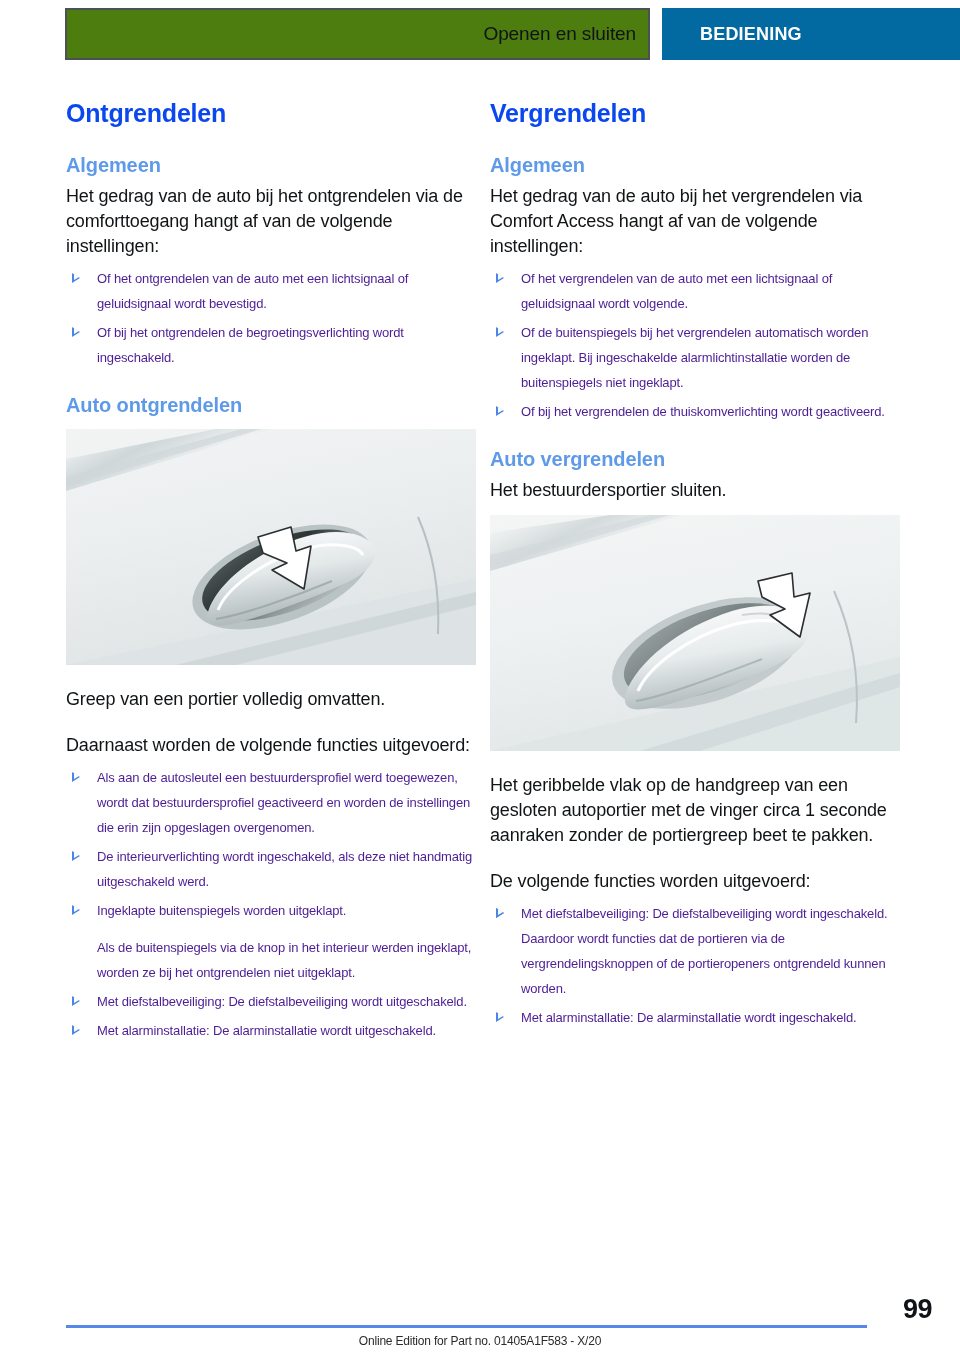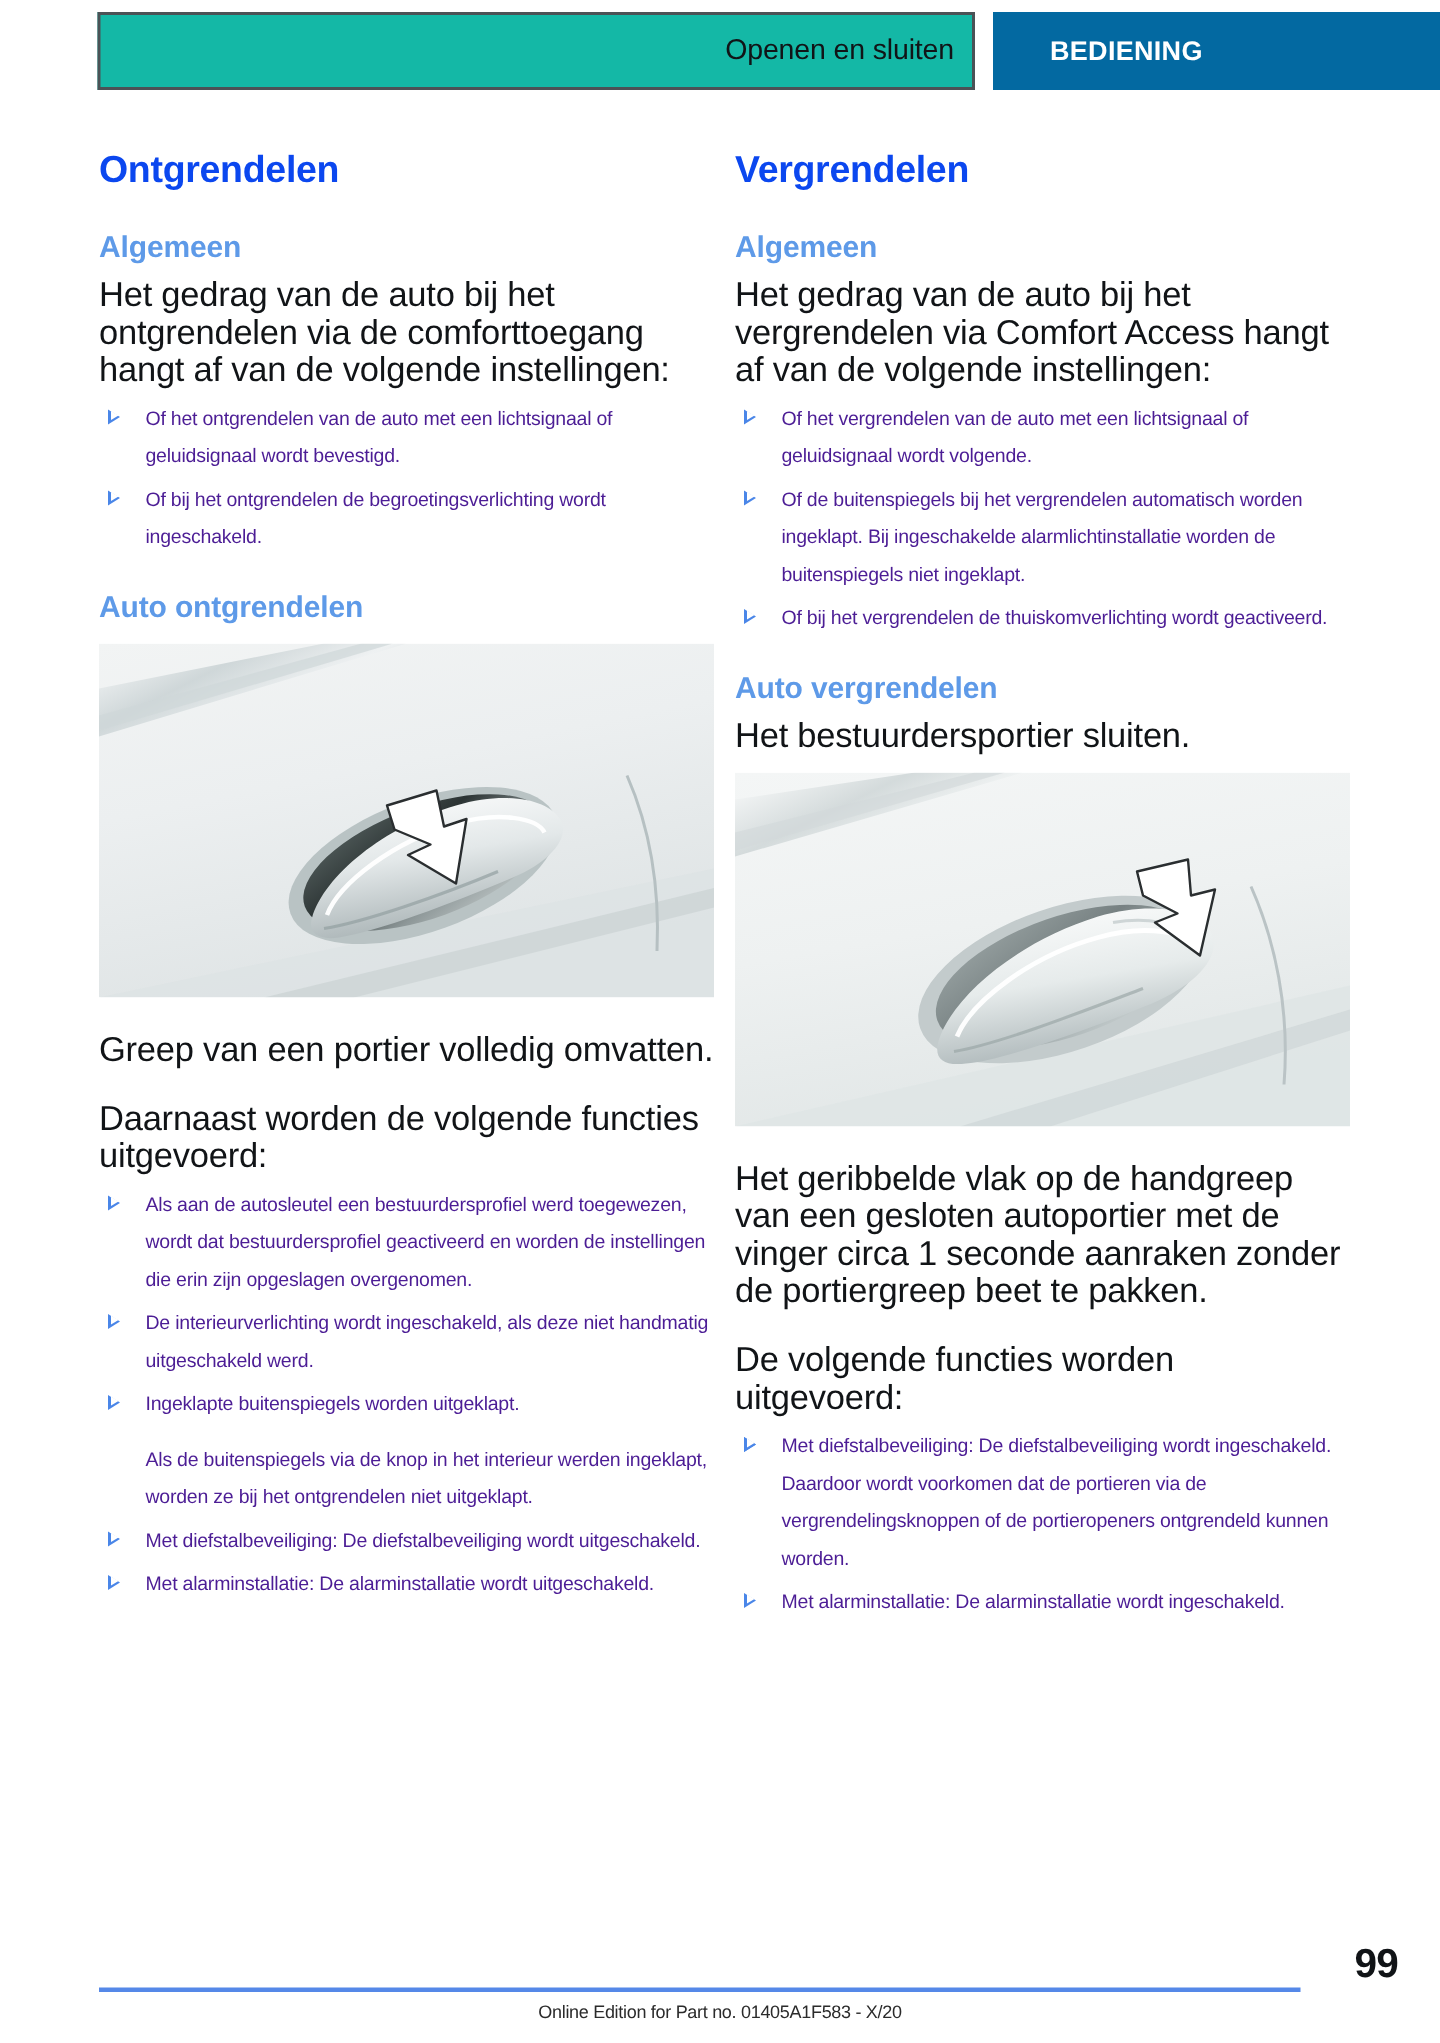--- a/index.html
+++ b/index.html
@@ -28,21 +28,21 @@
     align-items: stretch;
   }
   .header-left {
     flex: 0 0 585px;
     border: 2px solid #4b5256;
     border-right: 2px solid #4b5256;
     display: flex;
     align-items: center;
     justify-content: flex-end;
     padding-right: 12px;
-    background: #14b8a6;
+    background: #4d7c0f;
     padding-left: 42px;
   }
   .header-left-text {
     font-size: 19px;
     color: #111417;
     letter-spacing: -0.1px;
   }
   .header-right {
     flex: 1 1 auto;
     background: #0369a1;
@@ -85,21 +85,21 @@
     font-size: 20px;
     font-weight: bold;
     color: #5e9ae8;
     letter-spacing: -0.1px;
     line-height: 1.15;
     margin-bottom: 7px;
   }
   h2.section.spaced { margin-top: 24px; }
 
   p.body {
-    font-size: 23px;
+    font-size: 18px;
     line-height: 25px;
     color: #111417;
     letter-spacing: -0.15px;
   }
   p.body + p.body { margin-top: 21px; }
 
   ul.bullets {
     list-style: none;
     margin-top: 7px;
   }
@@ -387,21 +387,21 @@
       <p class="body">Het geribbelde vlak op de handgreep van een gesloten autoportier met de vinger circa 1 seconde aanraken zonder de portiergreep beet te pakken.</p>
 
       <p class="body">De volgende functies worden uitgevoerd:</p>
 
       <ul class="bullets">
         <li>
           <span class="tri"></span>
         </li>
         <li>
           <span class="tri"></span>
-          <span>Met diefstalbeveiliging: De diefstalbeveiliging wordt ingeschakeld. Daardoor wordt voorkomen dat de portieren via de vergrendelingsknoppen of de portieropeners ontgrendeld kunnen worden.</span>
+          <span>Met diefstalbeveiliging: De diefstalbeveiliging wordt ingeschakeld. Daardoor wordt functies dat de portieren via de vergrendelingsknoppen of de portieropeners ontgrendeld kunnen worden.</span>
         </li>
         <li>
           <span class="tri"></span>
           <span>Met alarminstallatie: De alarminstallatie wordt ingeschakeld.</span>
         </li>
       </ul>
     </div>
   </div>
 
   <div class="footer-rule"></div>

